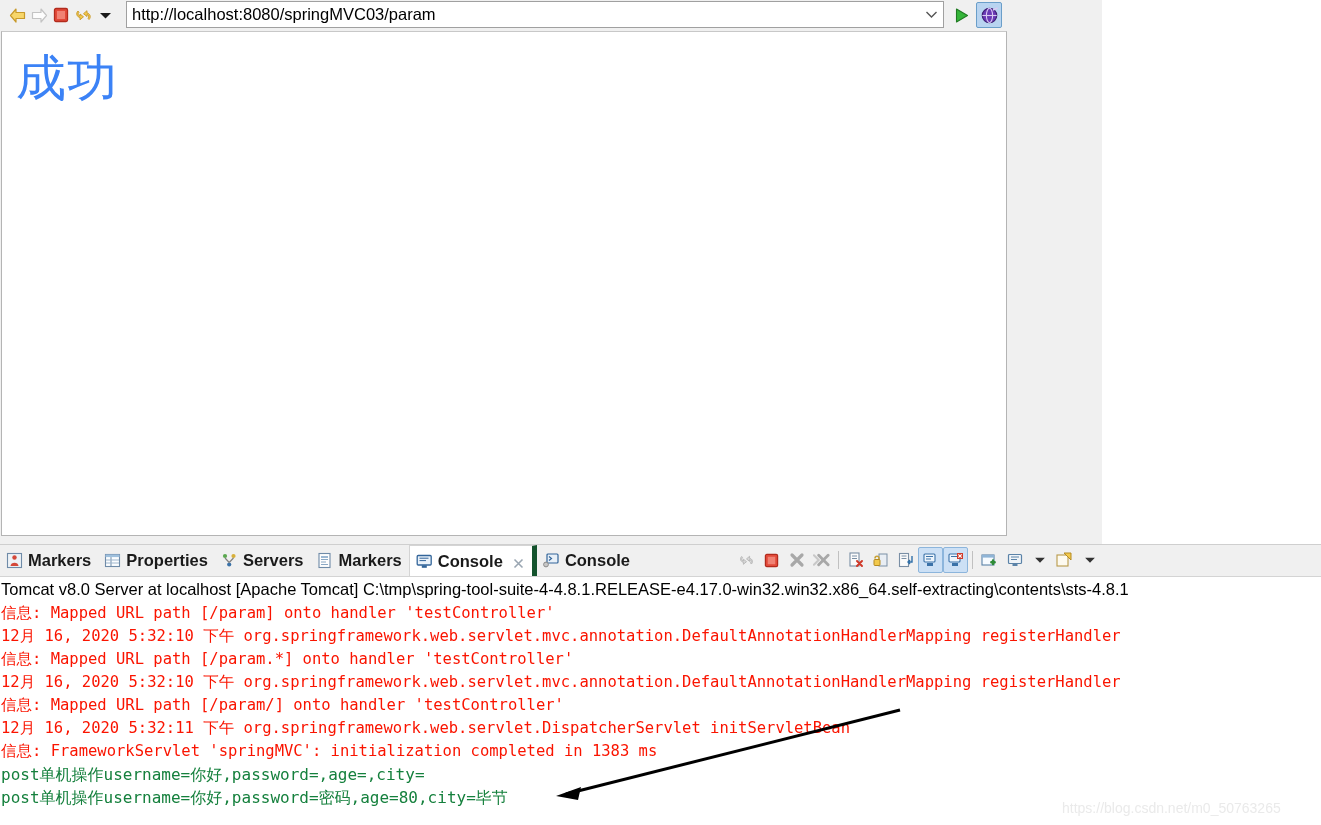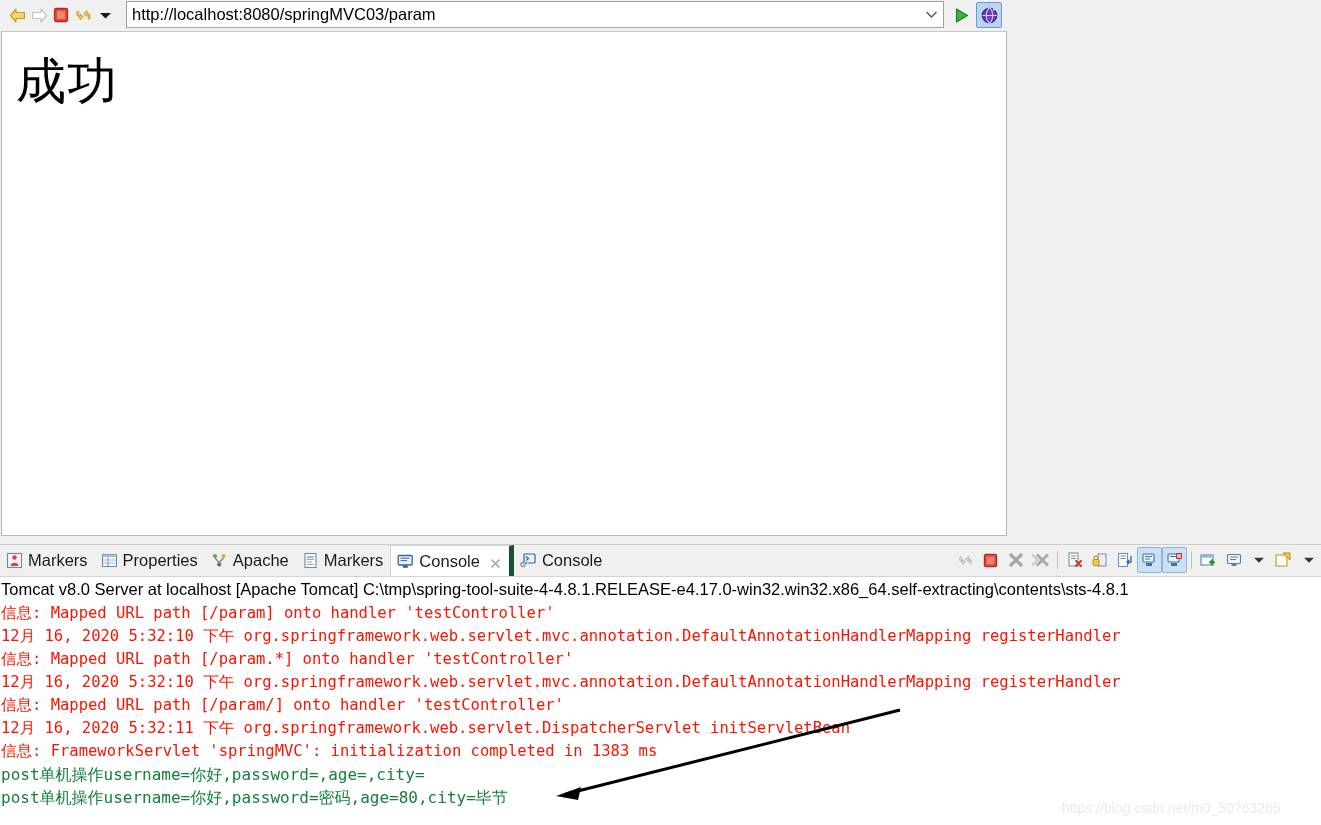--- a/index.html
+++ b/index.html
@@ -2,21 +2,21 @@
 <html><head>
 <meta charset="utf-8">
 <style>
   * { box-sizing: border-box; margin: 0; padding: 0; }
   html, body {
     width: 1321px; height: 825px;
     background: #ffffff;
     font-family: "Liberation Sans", sans-serif;
     overflow: hidden;
   }
-  #root { position: relative; width: 1321px; height: 825px; background: #f0f0f0; }
+  #root { position: relative; width: 1102px; height: 825px; background: #f0f0f0; }
 
   
   .browser-pane {
     position: absolute; left: 0; top: 0; width: 1008px; height: 537px;
     background: #f0f0f0;
   }
   .toolbar {
     position: absolute; left: 0; top: 0; width: 1008px; height: 30px;
     display: flex; align-items: center; background: #f0f0f0;
   }
@@ -50,41 +50,41 @@
   }
 
   
   .viewport {
     position: absolute; left: 1px; top: 31px; width: 1006px; height: 505px;
     background: #ffffff; border: 1px solid #b4b4b4; border-top-color: #c8c8c8;
     overflow: hidden;
   }
   .page-heading {
     position: absolute; left: 14px; top: 22px;
-    font-family: Liberation Sans, sans-serif;
-    font-size: 50px; color: #000000; line-height: 1.1; letter-spacing: 1px;
+    font-family: Liberation Mono, monospace;
+    font-size: 50px; color: #3b82f6; line-height: 1.1; letter-spacing: 1px;
   }
 
   
   .outline-pane {
     position: absolute; left: 1008px; top: 0; width: 313px; height: 537px;
     background: #f0f0f0; border-left: 1px solid #d0d0d0;
   }
   .outline-msg {
     position: absolute; left: 9px; top: 1px; width: 320px;
     font-size: 16.5px; color: #1a1a1a; line-height: 25px;
     white-space: nowrap;
   }
   .outline-msg span { display: block; }
 
   
   .tabbar {
     position: absolute; left: 0; top: 544px; width: 1321px; height: 32px;
     background: #f0f0f0; border-top: 1px solid #cfcfcf;
-    display: flex; align-items: center;
+    display: flex; align-items: center; font-weight: bold;
   }
   .tab {
     display: flex; align-items: center; height: 31px; padding: 0 7px 0 6px;
     font-size: 16.5px; color: #1a1a1a; white-space: nowrap; gap: 5px;
   }
   .tab.active {
     background: #ffffff;
     border-left: 1px solid #d4d4d4; border-right: 5px solid #14532d;
     border-top: 1px solid #d4d4d4;
   }
@@ -214,21 +214,21 @@
           </svg></span>
         <span>Properties</span>
       </div>
       <div class="tab">
         <span class="tabicon"><svg width="17" height="17" viewBox="0 0 17 17">
             <circle cx="4" cy="4" r="2.1" fill="#5aa84f"></circle>
             <circle cx="12.5" cy="4" r="2.1" fill="#d8b03a"></circle>
             <circle cx="8.2" cy="12.5" r="2.1" fill="#3b72a8"></circle>
             <path d="M4 6 L8.2 10.5 M12.5 6 L8.2 10.5" stroke="#808080" stroke-width="1.2"></path>
           </svg></span>
-        <span>Apache</span>
+        <span>Servers</span>
       </div>
       <div class="tab">
         <span class="tabicon"><svg width="17" height="17" viewBox="0 0 17 17">
             <rect x="3" y="1.5" width="11" height="14" fill="#fdfdfd" stroke="#6f8ba8" stroke-width="1.1"></rect>
             <line x1="5" y1="5" x2="12" y2="5" stroke="#3b72a8"></line>
             <line x1="5" y1="7.5" x2="12" y2="7.5" stroke="#8aa8c4"></line>
             <line x1="5" y1="10" x2="10" y2="10" stroke="#8aa8c4"></line>
             <line x1="5" y1="12.5" x2="12" y2="12.5" stroke="#8aa8c4"></line>
           </svg></span>
         <span>Markers</span>

